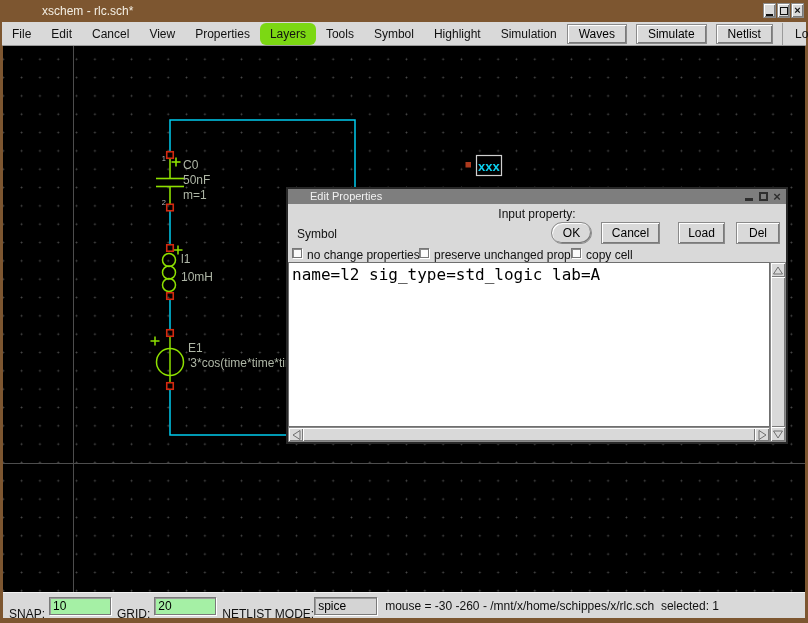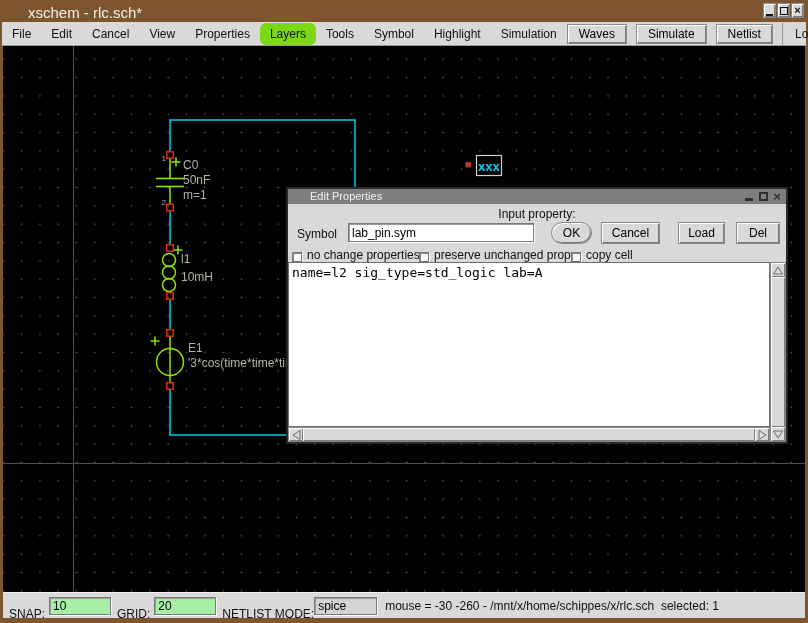--- a/index.html
+++ b/index.html
@@ -7,21 +7,21 @@
   body { font-family:"Liberation Sans", sans-serif; }
 
   .window {
     position:relative; width:808px; height:623px;
     background:#7d5630; outline:1px solid #2f2317; overflow:hidden;
   }
 
   
   .titlebar { position:absolute; left:0; top:0; width:808px; height:22px; }
   .titlebar .title {
-    position:absolute; left:28px; top:4px; color:#f4efe4; font-size:15px;
+    position:absolute; left:42px; top:4px; color:#f4efe4; font-size:12px;
   }
   .winbtns { position:absolute; right:4px; top:3px; display:flex; gap:1px; }
   .winbtn {
     width:13px; height:15px; background:#d9d9d9; border:1px solid #8c8c8c;
     box-shadow: inset 1px 1px 0 #ffffff, inset -1px -1px 0 #7a7a7a;
     display:flex; align-items:center; justify-content:center;
     font-size:10px; color:#111; line-height:1;
   }
   .glyph-min { width:7px; height:2px; background:#111; margin-top:8px; }
   .glyph-max { width:8px; height:8px; border:1.5px solid #111; }
@@ -80,32 +80,32 @@
     position:absolute; top:33px; height:22px; background:#d9d9d9;
     border:1px solid #8a8a8a; box-shadow: inset 1px 1px 0 #ffffff, inset -1px -1px 0 #7a7a7a;
     font-size:12px; font-family:"Liberation Sans",sans-serif; text-align:center;
   }
   .dbtn-ok     { left:263px; width:41px;border-radius:11px; }
   .dbtn-cancel { left:313px; width:59px; }
   .dbtn-load   { left:390px; width:47px; }
   .dbtn-del    { left:448px; width:44px; }
 
   .cbrow { position:absolute; top:59px; left:0; width:498px; height:14px; }
-  .cb { position:absolute; display:flex; align-items:flex-end; gap:5px; }
+  .cb { position:absolute; display:flex; align-items:flex-start; gap:5px; }
   .cb-box {
     width:10px; height:10px; background:#fbfbfb; border:1px solid #777;
     box-shadow: inset 1px 1px 0 #8a8a8a, 1px 1px 0 #fff;
   }
   .cb1 { left:4px; } .cb2 { left:131px; } .cb3 { left:283px; }
 
   .textarea {
     position:absolute; left:0; top:73px; width:482px; height:165px;
     background:#fff; border:1px solid #6f6f6f;
     font-family:"DejaVu Sans Mono","Liberation Mono",monospace;
-    font-size:13px; color:#000; padding:2px 3px; white-space:pre; overflow:hidden;
+    font-size:16px; color:#000; padding:2px 3px; white-space:pre; overflow:hidden;
   }
   .vscroll {
     position:absolute; left:482px; top:73px; width:16px; height:180px;
     background:#c6c6c6; border:1px solid #8a8a8a; display:flex; flex-direction:column;
   }
   .hscroll {
     position:absolute; left:0; top:238px; width:482px; height:15px;
     background:#c6c6c6; border:1px solid #8a8a8a; display:flex; flex-direction:row;
   }
   .sb-arrow {
@@ -256,21 +256,20 @@
           </div>
         <div class="dlg-btn">
             <span class="dg-close">×</span>
           </div>
       </div>
     </div>
 
     <div class="dlg-prompt">Input property:</div>
 
     <span class="dlg-symbol-label">Symbol</span>
-    <input class="dlg-symbol-input" value="lab_pin.sym" style="">
 
     <button class="dbtn dbtn-ok">OK</button>
     <button class="dbtn dbtn-cancel">Cancel</button>
     <button class="dbtn dbtn-load">Load</button>
     <button class="dbtn dbtn-del">Del</button>
 
     <div class="cbrow">
       <span class="cb cb1">
         <span class="cb-box"></span>
         <span>no change properties</span>

